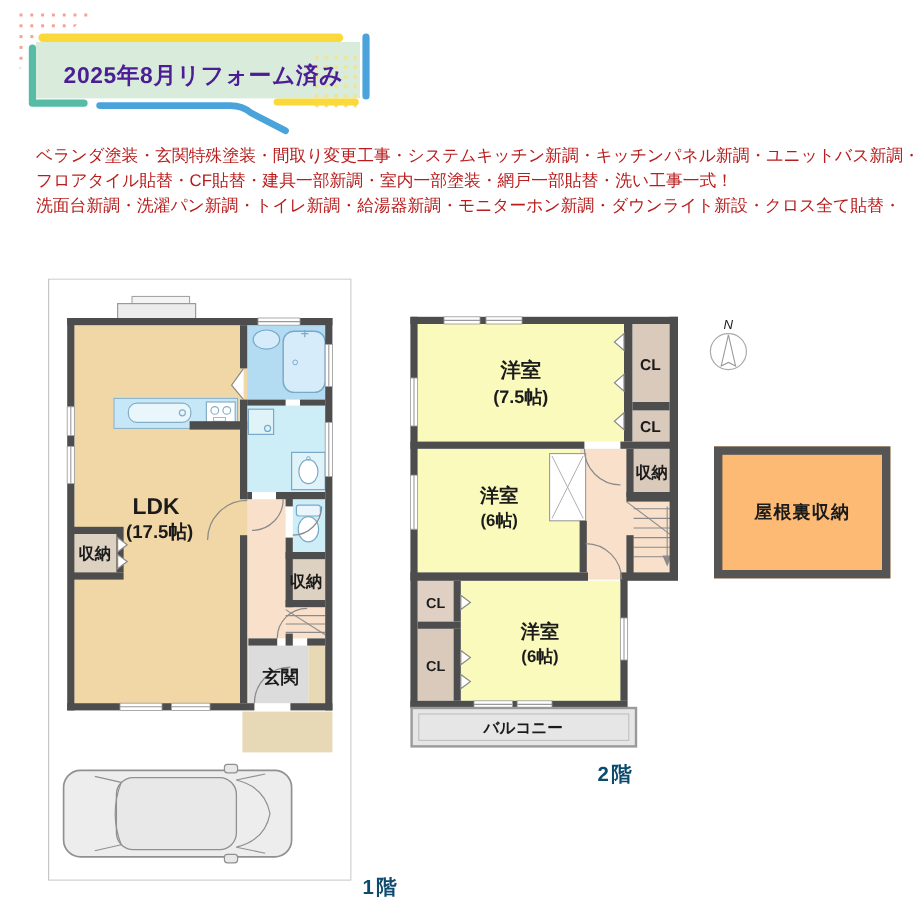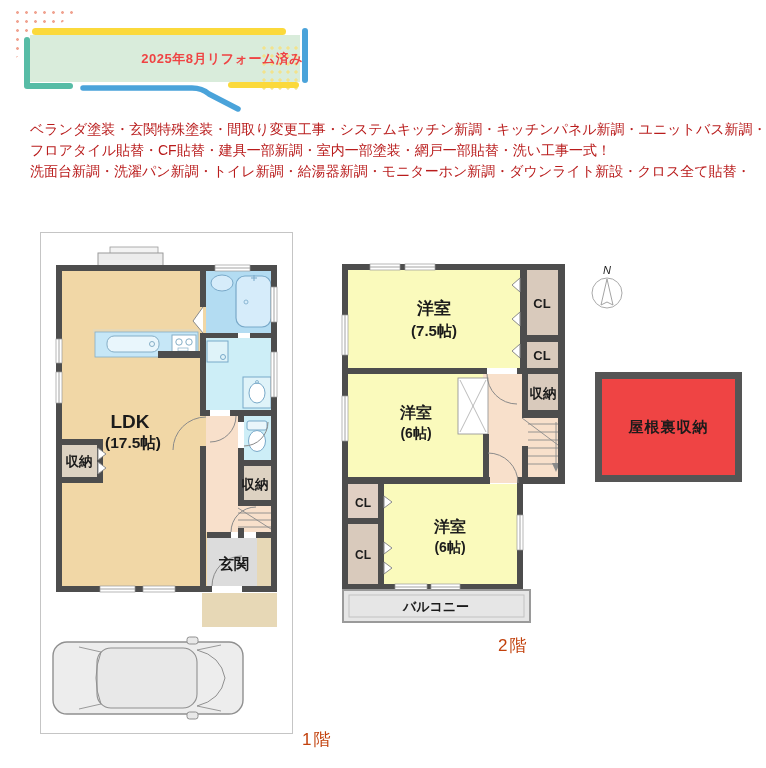--- a/index.html
+++ b/index.html
@@ -21,37 +21,37 @@
   .dots-yellow{
     left:250px;top:38px;width:38px;height:46px;
     background-image:radial-gradient(#f2e38c 1.5px,transparent 1.7px);
     background-size:8px 8px;
   }
   .teal-left{left:14px;top:31px;width:6px;height:50px;background:#57bca6;border-radius:3px;}
   .teal-bottom{left:14px;top:77px;width:49px;height:6px;background:#57bca6;border-radius:3px;}
   .blue-right{left:292px;top:22px;width:6px;height:55px;background:#4aa3da;border-radius:3px;}
   .bar-yellow-bottom{left:218px;top:76px;width:71px;height:6px;background:#fbd93b;border-radius:3px;}
   .banner-title{
-    left:43px;top:44px;width:250px;font-size:13px;font-weight:bold;color:#ef4444;
-    letter-spacing:0.5px;white-space:nowrap;text-align:right;
+    left:43px;top:44px;width:250px;font-size:19px;font-weight:bold;color:#4c1d95;
+    letter-spacing:0.5px;white-space:nowrap;
   }
   .swoosh-svg{left:30px;top:74px;}
   
   .description{left:30px;top:119px;width:730px;font-size:14px;line-height:21px;color:#b91c1c;}
   .description div{white-space:nowrap;}
   
   .plan-1f{left:40px;top:232px;}
   .plan-2f{left:336px;top:256px;}
   .compass-svg{left:586px;top:262px;}
   .attic{
     left:595px;top:372px;width:147px;height:110px;box-sizing:border-box;
-    border:7px solid #555;background:#ef4444;display:flex;align-items:center;justify-content:center;
+    border:7px solid #555;background:#fdba74;display:flex;align-items:center;justify-content:center;
     font-size:15px;font-weight:bold;color:#1b1b1b;letter-spacing:1px;
   }
-  .floor-label{font-size:17px;color:#c2410c;letter-spacing:2px;}
+  .floor-label{font-size:17px;color:#0c4a6e;letter-spacing:2px;font-weight:bold;}
   #label-1f{left:302px;top:728px;}
   #label-2f{left:498px;top:634px;}
   svg text{
     font-family:"Liberation Sans","DejaVu Sans",sans-serif;
     fill:#1b1b1b;font-weight:bold;text-anchor:middle;
   }
 </style>
 </head>
 <body>
 

